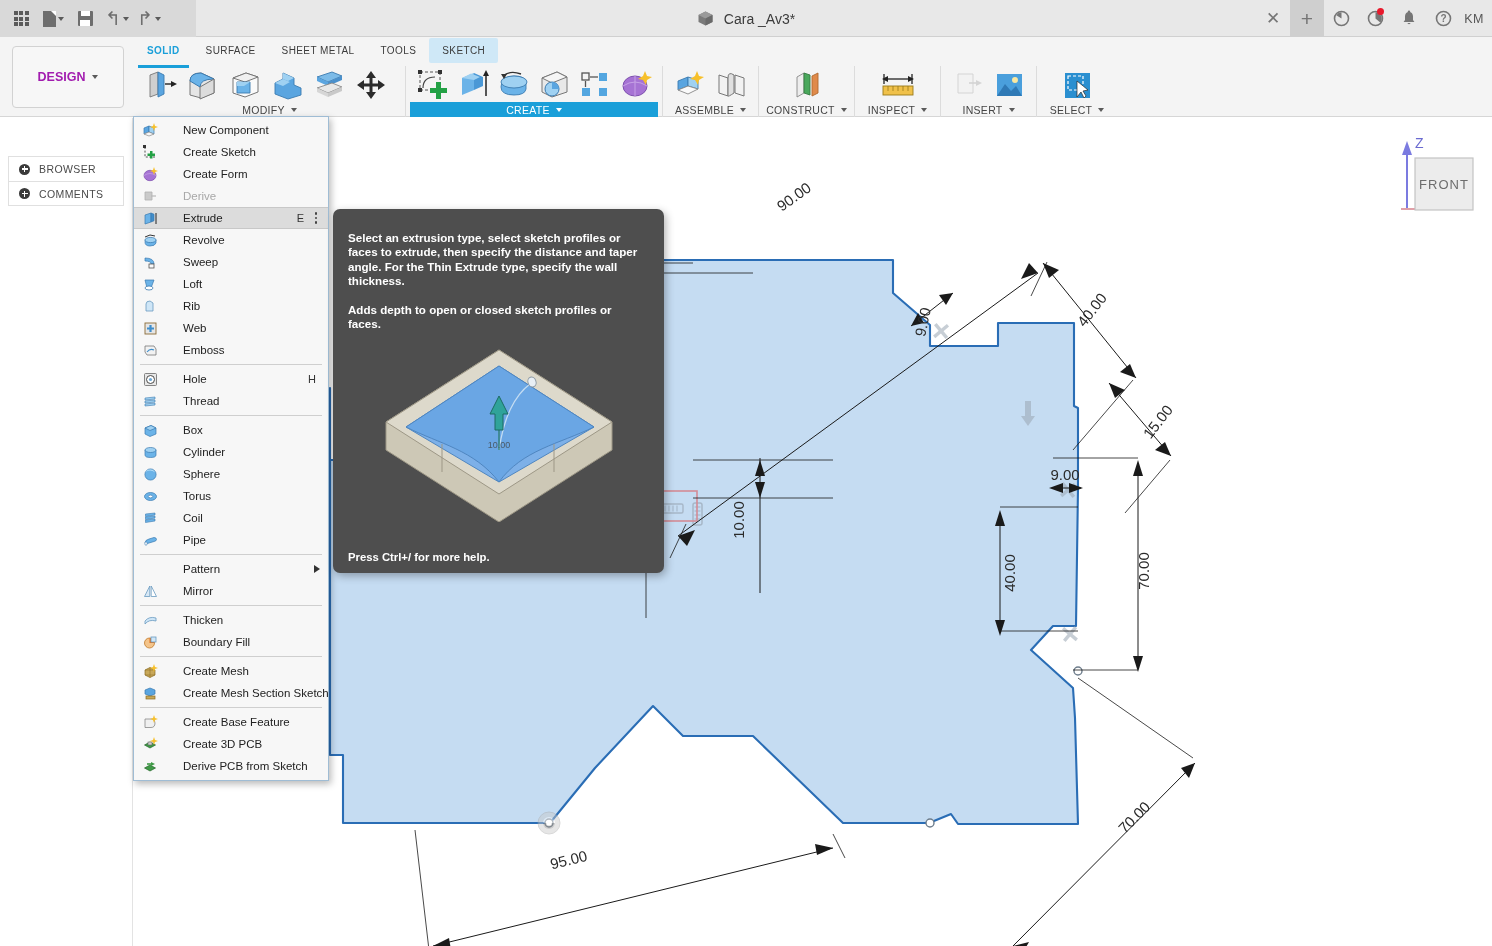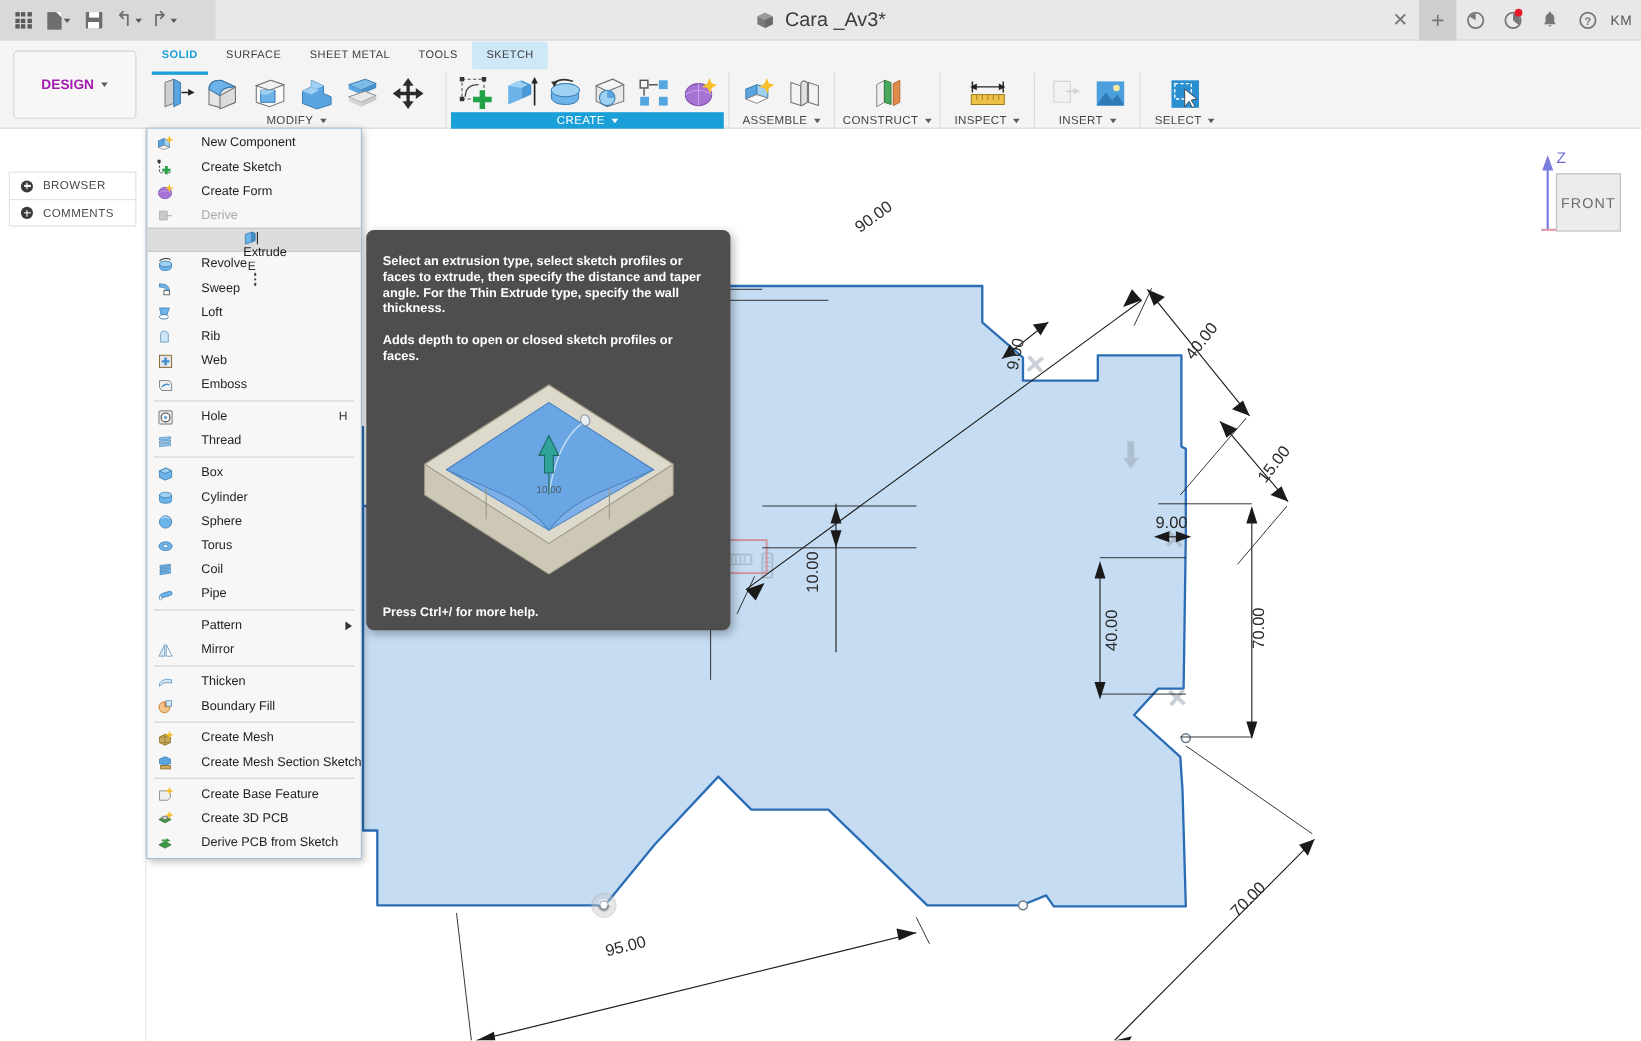--- a/index.html
+++ b/index.html
@@ -81,21 +81,21 @@
   .arrow-undo, .arrow-redo { font-size: 19px; line-height: 1; color: #6e6e6e; }
 
   .title-center {
     position: absolute; left: 0; top: 0;
     width: 1492px; height: 37px;
     display: flex; align-items: center; justify-content: center;
     pointer-events: none;
   }
   .title-chip {
     display: flex; align-items: center; gap: 10px;
-    font-size: 18px; color: #3b3b3b;
+    font-size: 14px; color: #3b3b3b;
     pointer-events: auto;
   }
   .cube-glyph {
     width: 17px; height: 17px;
     position: relative;
   }
   .cube-glyph svg { display: block; }
 
   .title-right {
     position: absolute; right: 0; top: 0;
@@ -261,21 +261,21 @@
     padding: 2px 0 3px 0;
   }
   .mi {
     height: 22px;
     display: flex; align-items: center;
     padding: 0 6px 0 8px;
     font-size: 11.5px; color: #222;
     cursor: pointer;
     position: relative;
   }
-  .mi.selected { background: #dcdcdc; border-top: 1px solid #c8c8c8; border-bottom: 1px solid #c8c8c8; flex-direction: column; }
+  .mi.selected { background: #dcdcdc; border-top: 1px solid #c8c8c8; border-bottom: 1px solid #c8c8c8; }
   .mi.disabled { color: #a8a8a8; cursor: default; }
   .mi .mi-icon {
     width: 16px; height: 16px; flex: none;
     margin-right: 7px;
     display: flex; align-items: center; justify-content: center;
   }
   .mi .mi-label { flex: 1; white-space: nowrap; padding-left: 18px; }
   .mi .mi-key { font-size: 11px; color: #333; margin-right: 6px; }
   .mi .mi-dots {
     width: 12px; display: flex; flex-direction: column;

